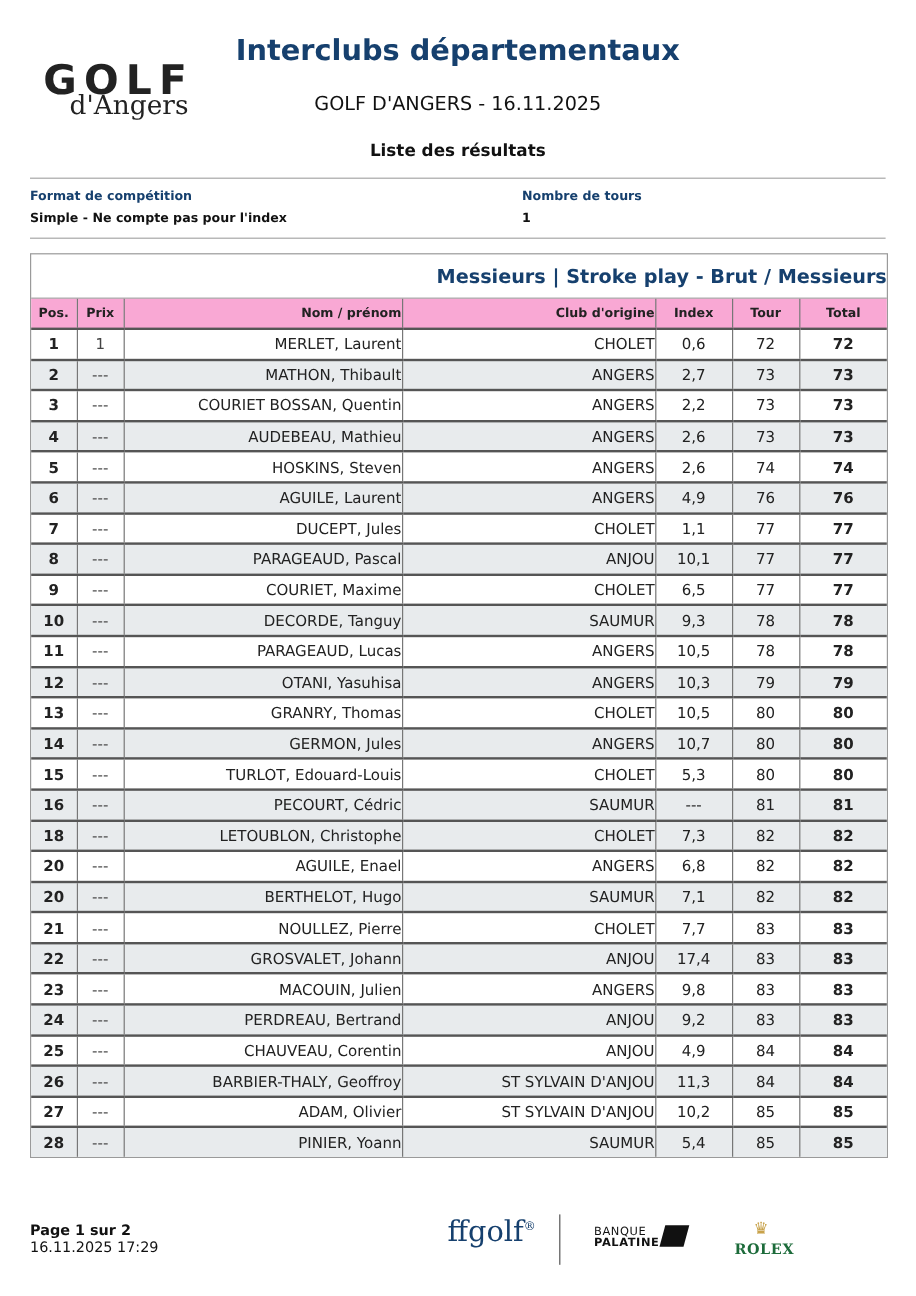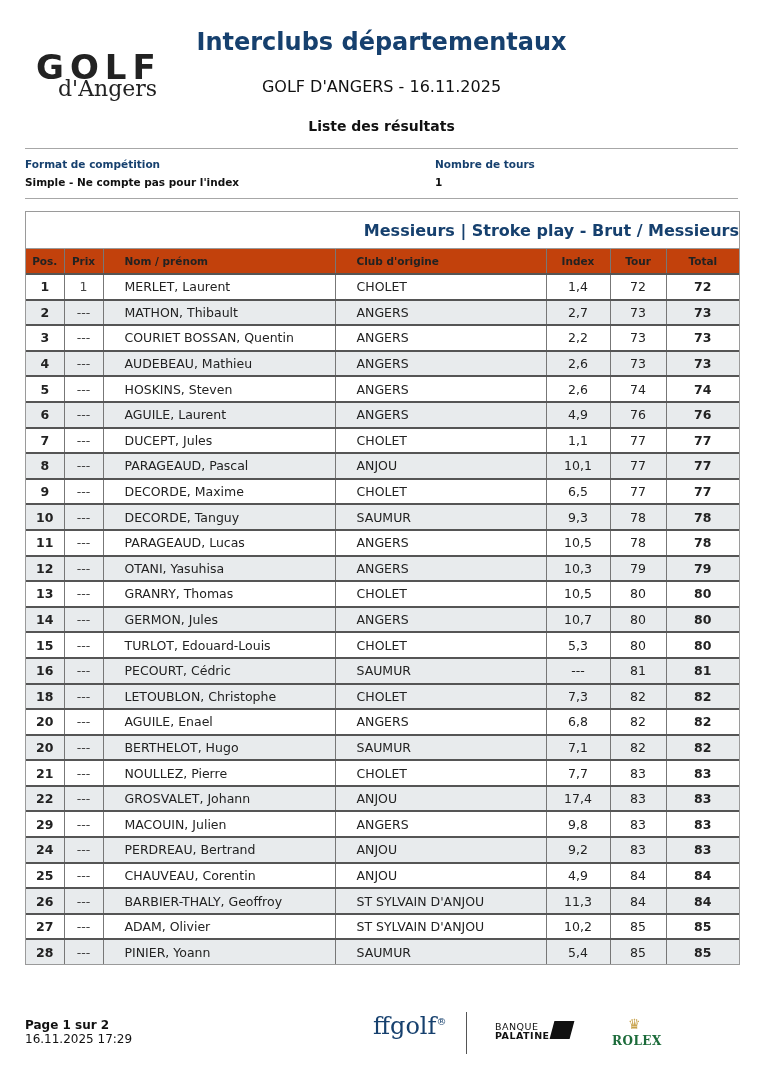--- a/index.html
+++ b/index.html
@@ -9,27 +9,27 @@
   .logo .script { position: absolute; left: 22px; top: 26px; font-family: "DejaVu Serif", serif; font-size: 22px; color: #222; letter-spacing: 0px; }
   .title { position: absolute; left: 180px; top: 28px; width: 403px; text-align: center; font-weight: bold; font-size: 24px; color: #16406e; white-space: nowrap; }
   .subtitle { position: absolute; left: 180px; top: 77px; width: 403px; text-align: center; font-size: 16px; color: #111; white-space: nowrap; }
   .list-title { position: absolute; left: 180px; top: 118px; width: 403px; text-align: center; font-weight: bold; font-size: 14px; color: #111; }
   .hr { position: absolute; left: 25px; width: 713px; height: 1px; background: #a7a7a7; }
   .meta-label { position: absolute; font-size: 10.5px; font-weight: bold; color: #16406e; }
   .meta-value { position: absolute; font-size: 10.5px; font-weight: bold; color: #111; text-align: right; }
   .table-wrap { position: absolute; left: 25px; top: 211px; width: 713px; border: 1px solid #9a9a9a; }
   .section-title { height: 36px; line-height: 38px; text-align: right; font-weight: bold; font-size: 16px; color: #16406e; border-bottom: 1px solid #9a9a9a; }
   table { border-collapse: collapse; width: 100%; table-layout: fixed; font-size: 12.5px; }
-  th { background: #c2410c; font-size: 10.5px; font-weight: bold; height: 24px; padding: 0; border-left: 1px solid #777; border-bottom: 2px solid #555; color: #222; }
+  th { background: #f9a8d4; font-size: 10.5px; font-weight: bold; height: 24px; padding: 0; border-left: 1px solid #777; border-bottom: 2px solid #555; color: #222; }
   th:first-child, td:first-child { border-left: none; }
   td { height: 23.6px; padding: 0; border-left: 1px solid #777; border-bottom: 2px solid #555; color: #222; }
   tr:last-child td { border-bottom: none; }
   tr.alt td { background: #e8ebed; }
   .c { text-align: center; }
-  .l { text-align: left; padding-left: 21px; }
+  .l { text-align: right; padding-left: 21px; }
   .b { font-weight: bold; }
   .prix { color: #444; }
   .footer-page { position: absolute; left: 25px; top: 1018px; font-size: 12px; font-weight: bold; color: #111; }
   .footer-date { position: absolute; left: 25px; top: 1032px; font-size: 12px; color: #111; }
   .ffgolf { position: absolute; left: 373px; top: 1012px; font-family: "DejaVu Serif", serif; font-size: 24px; color: #16406e; }
   .ffgolf sup { font-size: 10px; }
   .vsep { position: absolute; left: 466px; top: 1012px; width: 1px; height: 42px; background: #555; }
   .palatine { position: absolute; left: 495px; top: 1022px; font-size: 9.5px; line-height: 9px; color: #111; letter-spacing: 0.5px; }
   .palatine .b2 { font-weight: bold; }
   .palatine-mark { position: absolute; left: 528px; top: 1021px; width: 20px; height: 18px; background: #111; transform: skewX(-15deg); }
@@ -77,21 +77,21 @@
         <th class="c">Tour</th>
         <th class="c">Total</th>
       </tr>
     </thead>
     <tbody id="rows">
         <tr>
           <td class="c b">1</td>
           <td class="c prix">1</td>
           <td class="l">MERLET, Laurent</td>
           <td class="l">CHOLET</td>
-          <td class="c">1,4</td>
+          <td class="c">0,6</td>
           <td class="c">72</td>
           <td class="c b">72</td>
         </tr>
         <tr class="alt">
           <td class="c b">2</td>
           <td class="c prix">---</td>
           <td class="l">MATHON, Thibault</td>
           <td class="l">ANGERS</td>
           <td class="c">2,7</td>
           <td class="c">73</td>
@@ -147,21 +147,21 @@
           <td class="c prix">---</td>
           <td class="l">PARAGEAUD, Pascal</td>
           <td class="l">ANJOU</td>
           <td class="c">10,1</td>
           <td class="c">77</td>
           <td class="c b">77</td>
         </tr>
         <tr>
           <td class="c b">9</td>
           <td class="c prix">---</td>
-          <td class="l">DECORDE, Maxime</td>
+          <td class="l">COURIET, Maxime</td>
           <td class="l">CHOLET</td>
           <td class="c">6,5</td>
           <td class="c">77</td>
           <td class="c b">77</td>
         </tr>
         <tr class="alt">
           <td class="c b">10</td>
           <td class="c prix">---</td>
           <td class="l">DECORDE, Tanguy</td>
           <td class="l">SAUMUR</td>
@@ -262,21 +262,21 @@
         <tr class="alt">
           <td class="c b">22</td>
           <td class="c prix">---</td>
           <td class="l">GROSVALET, Johann</td>
           <td class="l">ANJOU</td>
           <td class="c">17,4</td>
           <td class="c">83</td>
           <td class="c b">83</td>
         </tr>
         <tr>
-          <td class="c b">29</td>
+          <td class="c b">23</td>
           <td class="c prix">---</td>
           <td class="l">MACOUIN, Julien</td>
           <td class="l">ANGERS</td>
           <td class="c">9,8</td>
           <td class="c">83</td>
           <td class="c b">83</td>
         </tr>
         <tr class="alt">
           <td class="c b">24</td>
           <td class="c prix">---</td>

